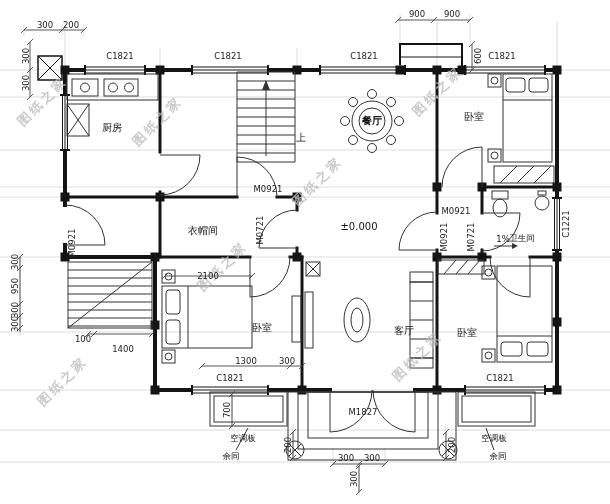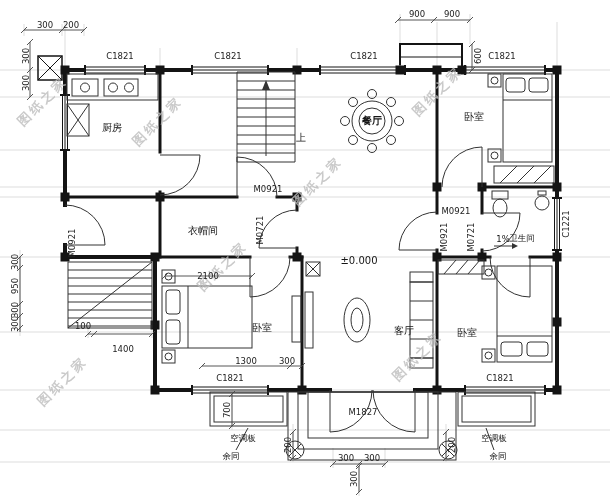--- a/index.html
+++ b/index.html
@@ -310,21 +310,21 @@
   <div class="lbl" style="left:262px;top:328px;">卧室</div>
   <div class="lbl" style="left:404px;top:331px;">客厅</div>
   <div class="lbl" style="left:467px;top:333px;">卧室</div>
   <div class="lbl sm" style="left:522px;top:238px;">卫生间</div>
   <div class="lbl" style="left:301px;top:138px;">上</div>
   <div class="lbl sm" style="left:243px;top:438px;">空调板</div>
   <div class="lbl sm" style="left:494px;top:438px;">空调板</div>
   <div class="lbl sm" style="left:231px;top:456px;">余同</div>
   <div class="lbl sm" style="left:498px;top:456px;">余同</div>
 
-  <div class="lbl" style="left:359px;top:227px;margin-top:34px;">±0.000</div>
+  <div class="lbl" style="left:359px;top:227px;">±0.000</div>
   <div class="lbl sm" style="left:503px;top:239px;">1%</div>
 
   <div class="dim" style="left:120px;top:56px;">C1821</div>
   <div class="dim" style="left:228px;top:56px;">C1821</div>
   <div class="dim" style="left:364px;top:56px;">C1821</div>
   <div class="dim" style="left:502px;top:56px;">C1821</div>
   <div class="dim" style="left:230px;top:378px;">C1821</div>
   <div class="dim" style="left:500px;top:378px;">C1821</div>
   <div class="dim rot" style="left:566px;top:224px;">C1221</div>
 
@@ -340,21 +340,21 @@
   <div class="dim" style="left:71px;top:25px;">200</div>
   <div class="dim rot" style="left:26px;top:56px;">300</div>
   <div class="dim rot" style="left:26px;top:83px;">300</div>
   <div class="dim" style="left:417px;top:14px;">900</div>
   <div class="dim" style="left:452px;top:14px;">900</div>
   <div class="dim rot" style="left:478px;top:56px;">600</div>
   <div class="dim rot" style="left:15px;top:262px;">300</div>
   <div class="dim rot" style="left:15px;top:286px;">950</div>
   <div class="dim rot" style="left:15px;top:310px;">300</div>
   <div class="dim rot" style="left:15px;top:324px;">300</div>
-  <div class="dim" style="left:83px;top:326px;">100</div>
+  <div class="dim" style="left:83px;top:339px;">100</div>
   <div class="dim" style="left:123px;top:349px;">1400</div>
   <div class="dim" style="left:208px;top:276px;">2100</div>
   <div class="dim" style="left:246px;top:361px;">1300</div>
   <div class="dim" style="left:287px;top:361px;">300</div>
   <div class="dim rot" style="left:227px;top:410px;">700</div>
   <div class="dim rot" style="left:288px;top:445px;">200</div>
   <div class="dim rot" style="left:452px;top:445px;">200</div>
   <div class="dim" style="left:346px;top:458px;">300</div>
   <div class="dim" style="left:372px;top:458px;">300</div>
   <div class="dim rot" style="left:354px;top:479px;">300</div>

